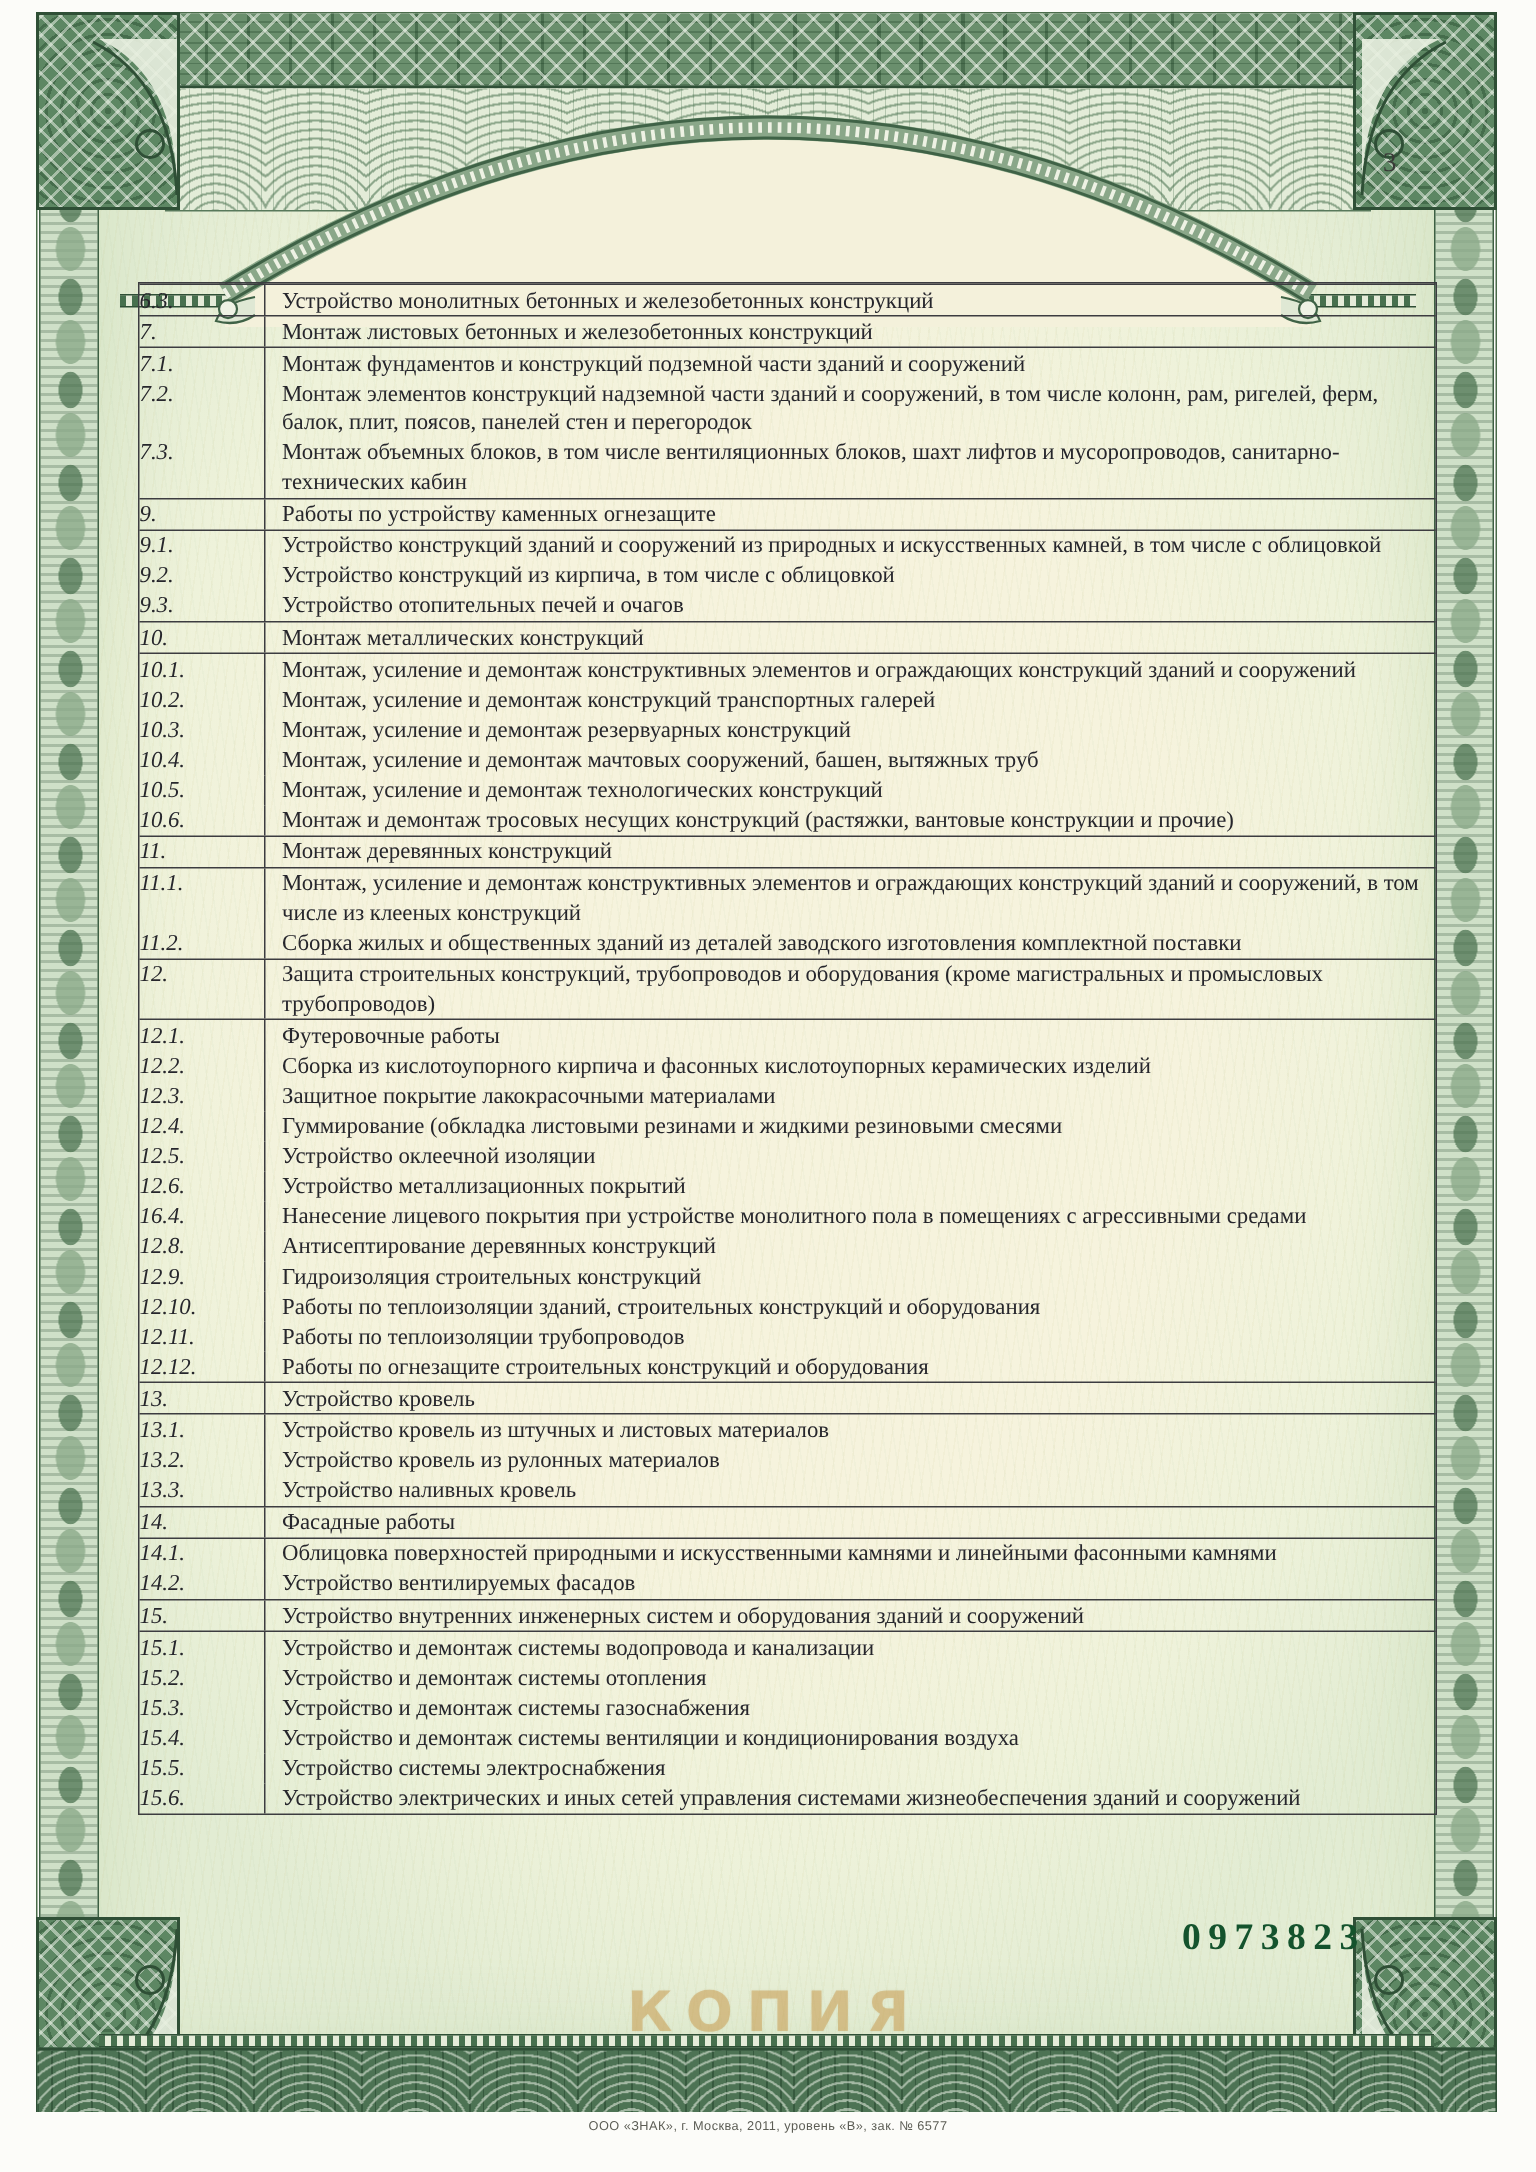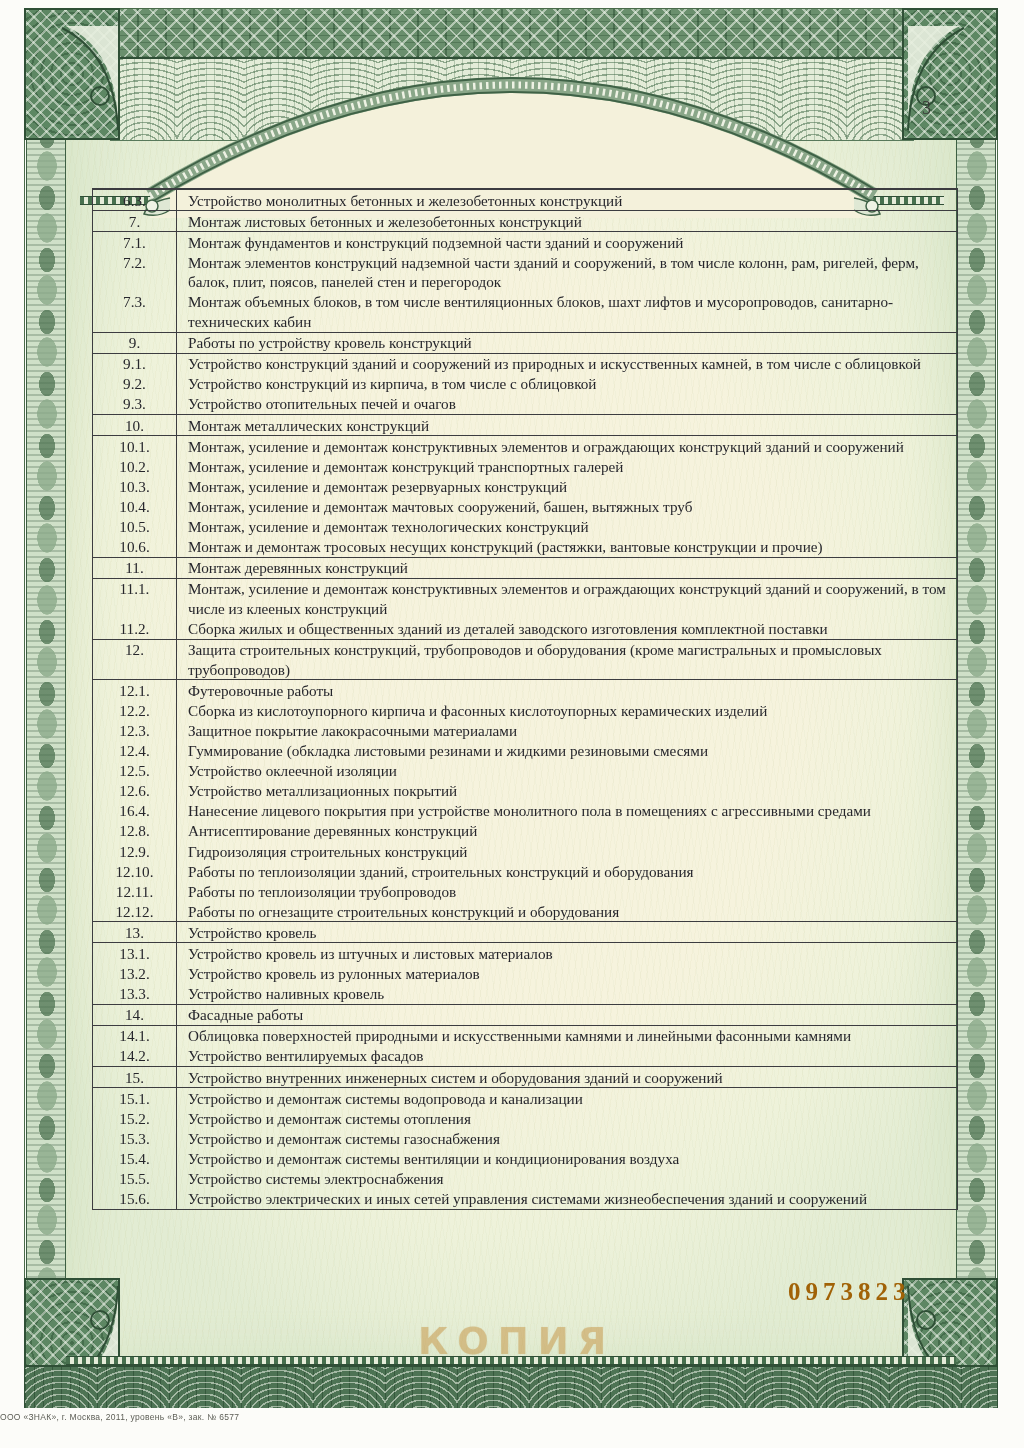--- a/index.html
+++ b/index.html
@@ -68,29 +68,29 @@
       repeating-linear-gradient(90deg, rgba(20,50,28,.4) 0 1px, transparent 1px 9px);
     background-size:72px 43px,100% 100%;
     border-top:2px solid #2f4f36;box-sizing:border-box;}
 
   
   .page-num{position:absolute;left:922px;top:98px;font-size:18px;color:#3a3a38;}
   .works-table{position:absolute;left:92px;top:188px;width:866px;box-sizing:border-box;
     border:1.5px solid #3c3c40;color:#26262c;font-size:15.2px;line-height:19.6px;}
   .trow{display:flex;}
   .trow.sep{border-top:1.4px solid #3c3c40;}
-  .cnum{flex:0 0 84px;width:84px;border-right:1.4px solid #3c3c40;text-align:center;box-sizing:border-box;padding-top:.5px;}
+  .cnum{flex:0 0 84px;width:84px;border-right:1.4px solid #3c3c40;text-align:left;box-sizing:border-box;padding-top:.5px;font-style:italic;}
   .ctext{flex:1;padding:.5px 10px 0 11px;}
 
   .serial{position:absolute;left:788px;top:1278px;font-size:25px;font-weight:bold;
-    letter-spacing:5px;color:#a16207;font-family:"Liberation Serif",serif;}
+    letter-spacing:5px;color:#14532d;font-family:"Liberation Serif",serif;}
   .copy-mark{position:absolute;left:418px;top:1320px;font-size:37px;font-weight:bold;
     font-family:"DejaVu Sans",sans-serif;letter-spacing:9px;color:rgba(198,150,72,.38);
     text-shadow:0 0 1px rgba(198,150,72,.25);}
-  .footer-note{position:absolute;left:0;top:1412px;width:1024px;
+  .footer-note{position:absolute;left:0;top:1412px;width:1024px;text-align:center;
     font-family:"Liberation Sans",sans-serif;font-size:8.5px;color:#5c5d55;letter-spacing:.3px;}
 </style>
 </head>
 <body>
 
 <div id="doc">
 
   <div class="outer-line"></div>
   <div class="band-top"></div>
   <div class="paper">
@@ -165,21 +165,21 @@
         <div class="trow">
           <div class="cnum">7.2.</div>
           <div class="ctext">Монтаж элементов конструкций надземной части зданий и сооружений, в том числе колонн, рам, ригелей, ферм, балок, плит, поясов, панелей стен и перегородок</div>
         </div>
         <div class="trow">
           <div class="cnum">7.3.</div>
           <div class="ctext">Монтаж объемных блоков, в том числе вентиляционных блоков, шахт лифтов и мусоропроводов, санитарно-технических кабин</div>
         </div>
         <div class="trow sep">
           <div class="cnum">9.</div>
-          <div class="ctext">Работы по устройству кровель конструкций</div>
+          <div class="ctext">Работы по устройству каменных огнезащите</div>
         </div>
         <div class="trow sep">
           <div class="cnum">9.1.</div>
           <div class="ctext">Устройство конструкций зданий и сооружений из природных и искусственных камней, в том числе с облицовкой</div>
         </div>
         <div class="trow">
           <div class="cnum">9.2.</div>
           <div class="ctext">Устройство конструкций из кирпича, в том числе с облицовкой</div>
         </div>
         <div class="trow">

